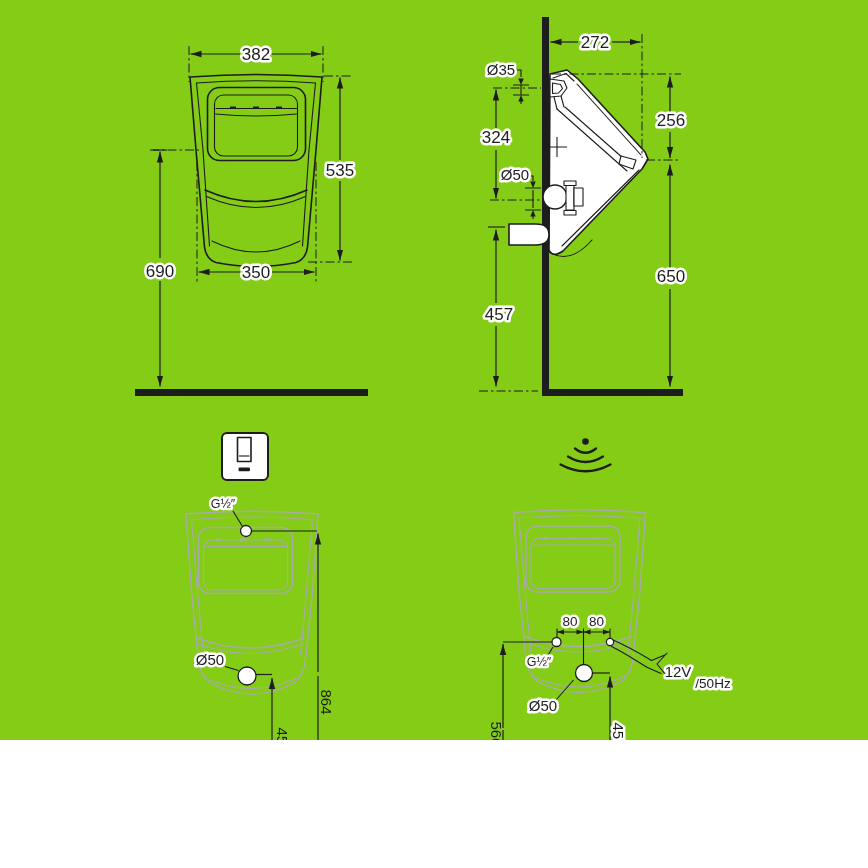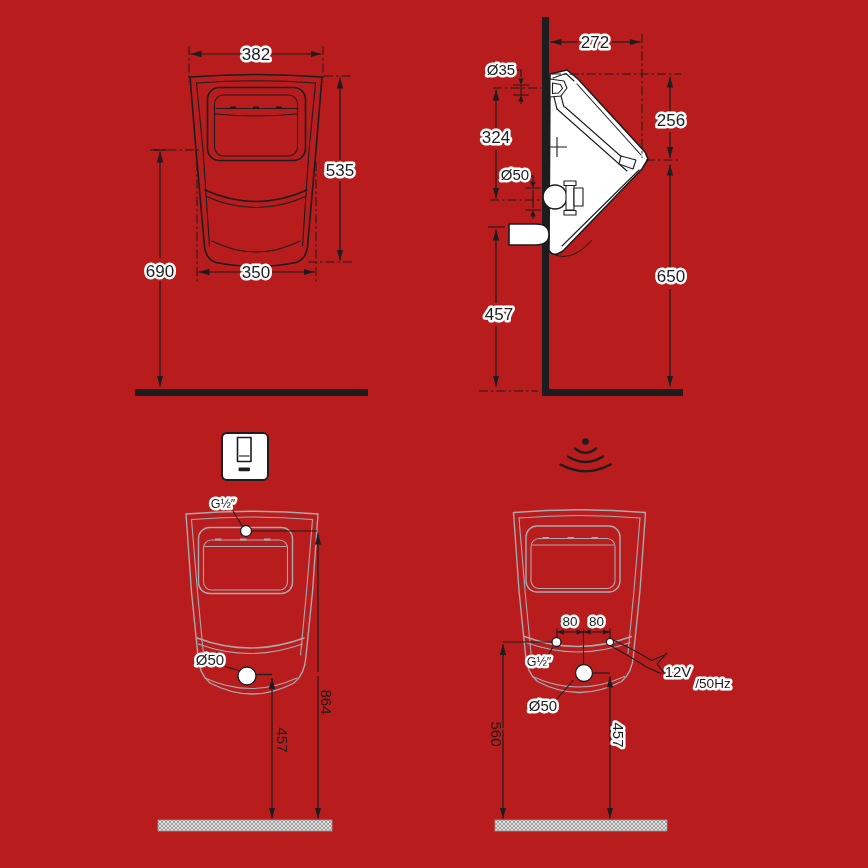--- a/index.html
+++ b/index.html
@@ -1,16 +1,16 @@
 <!DOCTYPE html>
 <html><head>
 <meta charset="utf-8">
 <style>
   html,body{margin:0;padding:0;background:#fff;}
-  .canvas{width:868px;height:868px;position:relative;background:#b91c1c;overflow:hidden;text-align:right;}
+  .canvas{width:868px;height:740px;position:relative;background:#84cc16;overflow:hidden;text-align:right;}
   svg{display:block;}
   
   .ln{stroke:#1d1d1f;stroke-width:1.6;fill:none;stroke-linecap:round;stroke-linejoin:round;}
   .thin{stroke-width:1.1;}
   .thin2{stroke:#1d1d1f;stroke-width:1.1;fill:none;stroke-linecap:butt;}
   
   .dd{stroke:#1d1d1f;stroke-width:1;fill:none;stroke-dasharray:9 3 2.5 3;}
   
   .dim{stroke:#1d1d1f;stroke-width:1.2;fill:none;}
   .arr{fill:#1d1d1f;stroke:none;}

